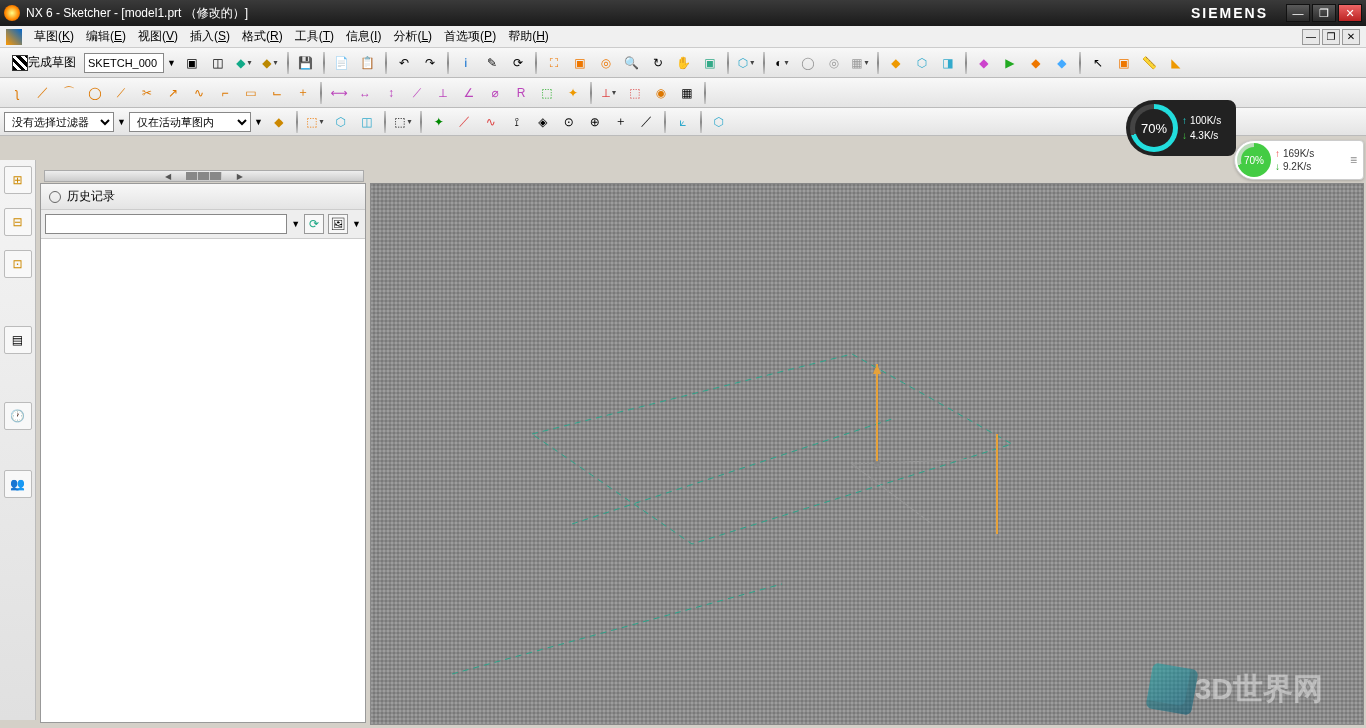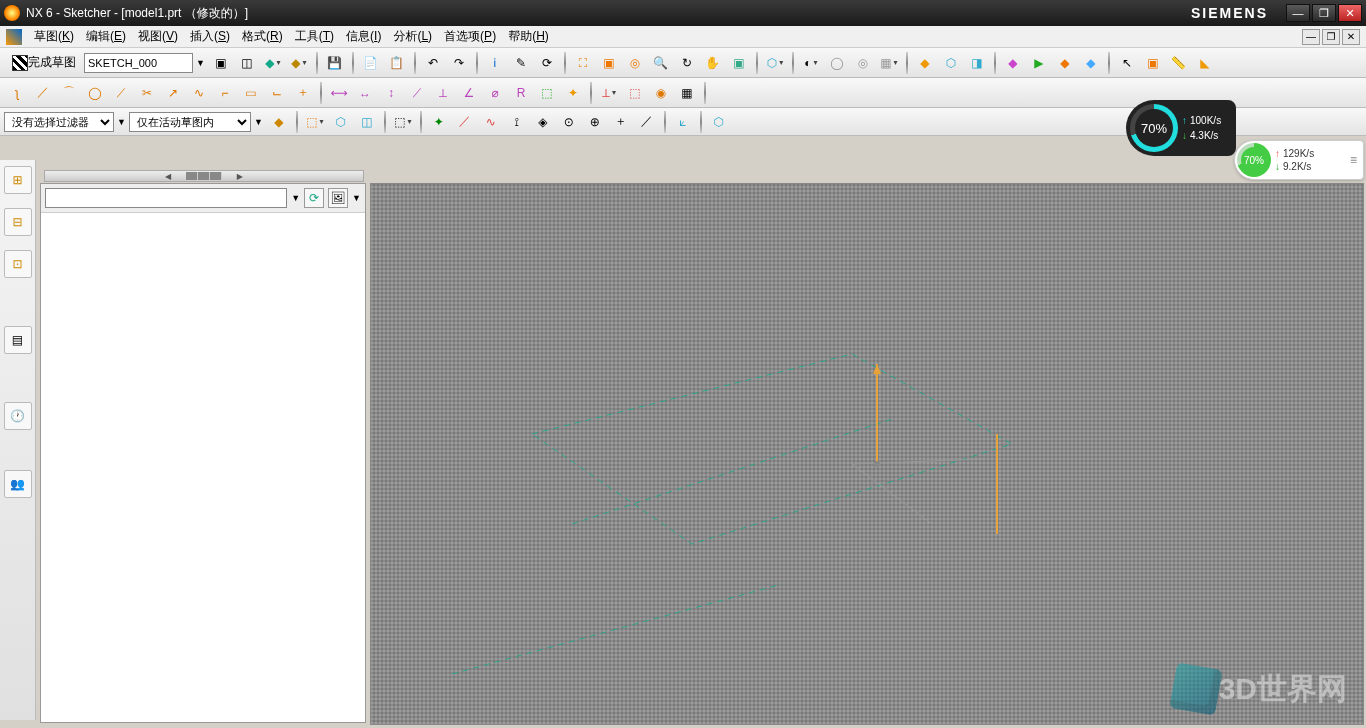--- a/index.html
+++ b/index.html
@@ -70,21 +70,21 @@
 
 .net2 { position:absolute; right:2px; top:140px; width:130px; height:40px; background:#fff; border:1px solid #ccc; border-radius:20px 4px 4px 20px; display:flex; align-items:center; padding-left:2px; box-shadow:0 1px 3px rgba(0,0,0,0.2); }
 .net2 .ring { width:34px; height:34px; border-radius:50%; background:conic-gradient(#4c4 0 70%, #bdb 70% 100%); display:flex; align-items:center; justify-content:center; margin-right:4px; }
 .net2 .ring .inner{ width:26px; height:26px; border-radius:50%; background:#4c4; display:flex; align-items:center; justify-content:center; font-size:10px; color:#fff; }
 .net2 .stats { display:flex; flex-direction:column; font-size:10px; gap:2px; color:#333; }
 .net2 .up::before{content:"↑"; color:#e44; margin-right:3px;}
 .net2 .dn::before{content:"↓"; color:#2a2; margin-right:3px;}
 .net2 .menu { margin-left:auto; margin-right:6px; font-size:12px; color:#888; cursor:pointer; }
 
 
-.watermark { position:absolute; right:16px; bottom:12px; display:flex; align-items:center; gap:0; opacity:0.55; }
+.watermark { position:absolute; right:40px; bottom:12px; display:flex; align-items:center; gap:0; opacity:0.55; }
 .watermark .cube { width:46px; height:46px; transform:rotate(10deg); background:linear-gradient(135deg,#2aa,#068); border-radius:6px; box-shadow:inset -8px -8px 0 rgba(0,0,0,0.15); }
 .watermark .txt { font-size:30px; font-weight:bold; color:#e8e8e8; text-shadow:0 0 2px #888; white-space:nowrap; }
 
 </style>
 </head>
 <body>
 
 <div class="titlebar">
   <div class="app-icon"></div>
   <div class="title-text">NX 6 - Sketcher - [model1.prt （修改的）]</div>
@@ -112,21 +112,21 @@
     <div class="sbtn">❐</div>
     <div class="sbtn">✕</div>
   </div>
 </div>
 
 <div class="toolbar">
   <div class="tb-btn wide">
     <span class="ico flag"></span>
     <span style="margin-left:0">完成草图</span>
   </div>
-  <input class="tb-input" style="width: 109px;" value="SKETCH_000">
+  <input class="tb-input" style="width: 80px;" value="SKETCH_000">
   <span style="font-size:9px;margin:0 3px;cursor:pointer">▼</span>
   <div class="tb-btn">
       <span>▣</span>
     </div>
   <div class="tb-btn">
       <span>◫</span>
     </div>
   <div class="tb-btn dd">
       <span style="color:#1a8">◆</span>
     </div>
@@ -414,20 +414,24 @@
   <span class="arrow l">◀</span>
   <div class="grip">
       <span></span>
       <span></span>
       <span></span>
     </div>
   <span class="arrow r">▶</span>
 </div>
 
 <div class="history-panel">
+  <div class="hdr">
+    <span class="pin"></span>
+    <span>历史记录</span>
+  </div>
   <div class="ctl">
     <input style="">
     <span style="font-size:9px">▼</span>
     <div class="mini">
         <span style="color:#2a8">⟳</span>
       </div>
     <div class="mini">
         <span>🖼</span>
       </div>
     <span style="font-size:9px">▼</span>
@@ -470,17 +474,17 @@
     <span class="up">100K/s</span>
     <span class="dn">4.3K/s</span>
   </div>
 </div>
 
 <div class="net2">
   <div class="ring">
       <div class="inner">70%</div>
     </div>
   <div class="stats">
-    <span class="up">129K/s</span>
+    <span class="up">169K/s</span>
     <span class="dn">9.2K/s</span>
   </div>
   <div class="menu">≡</div>
 </div>
 
 </body></html>

